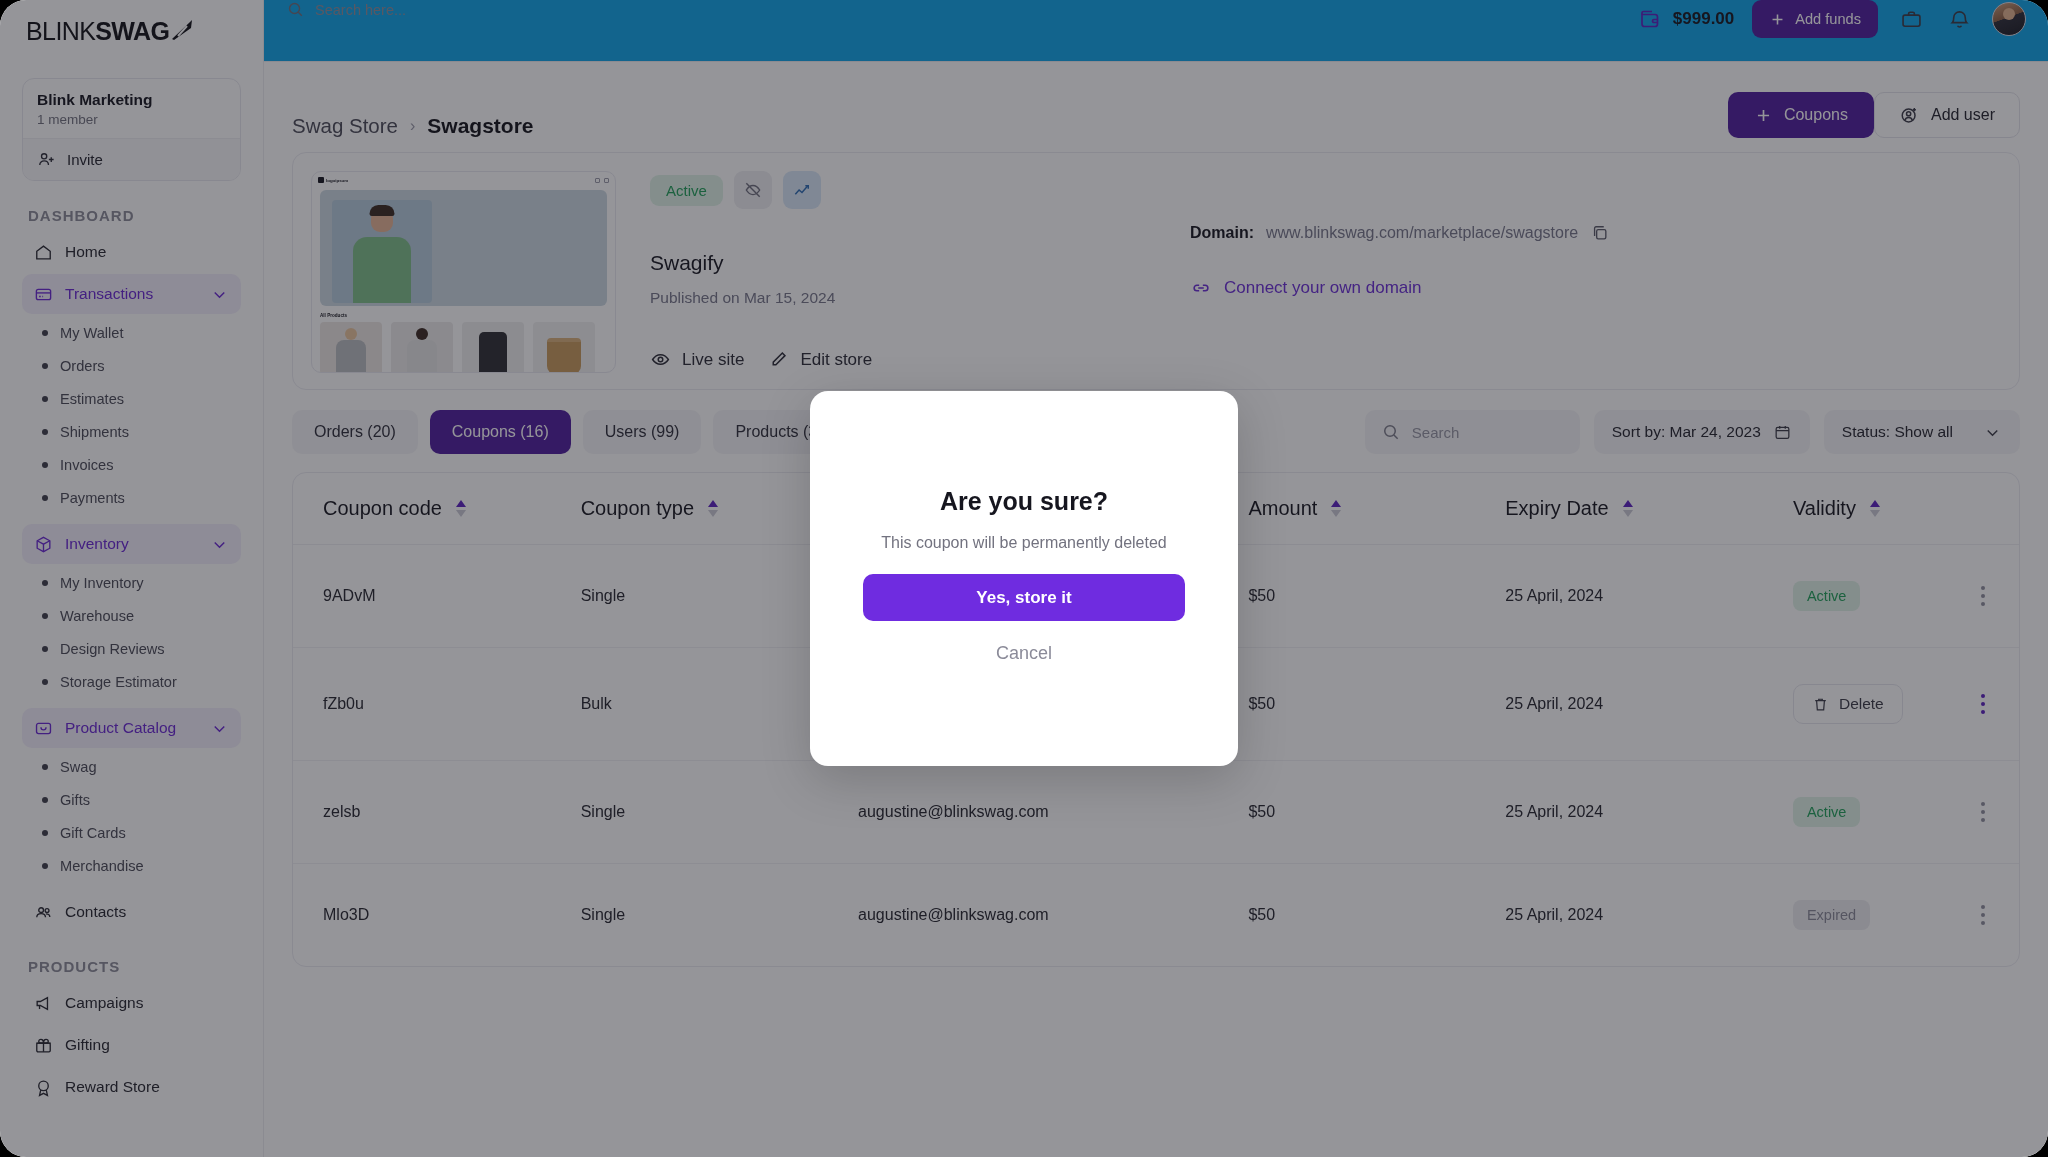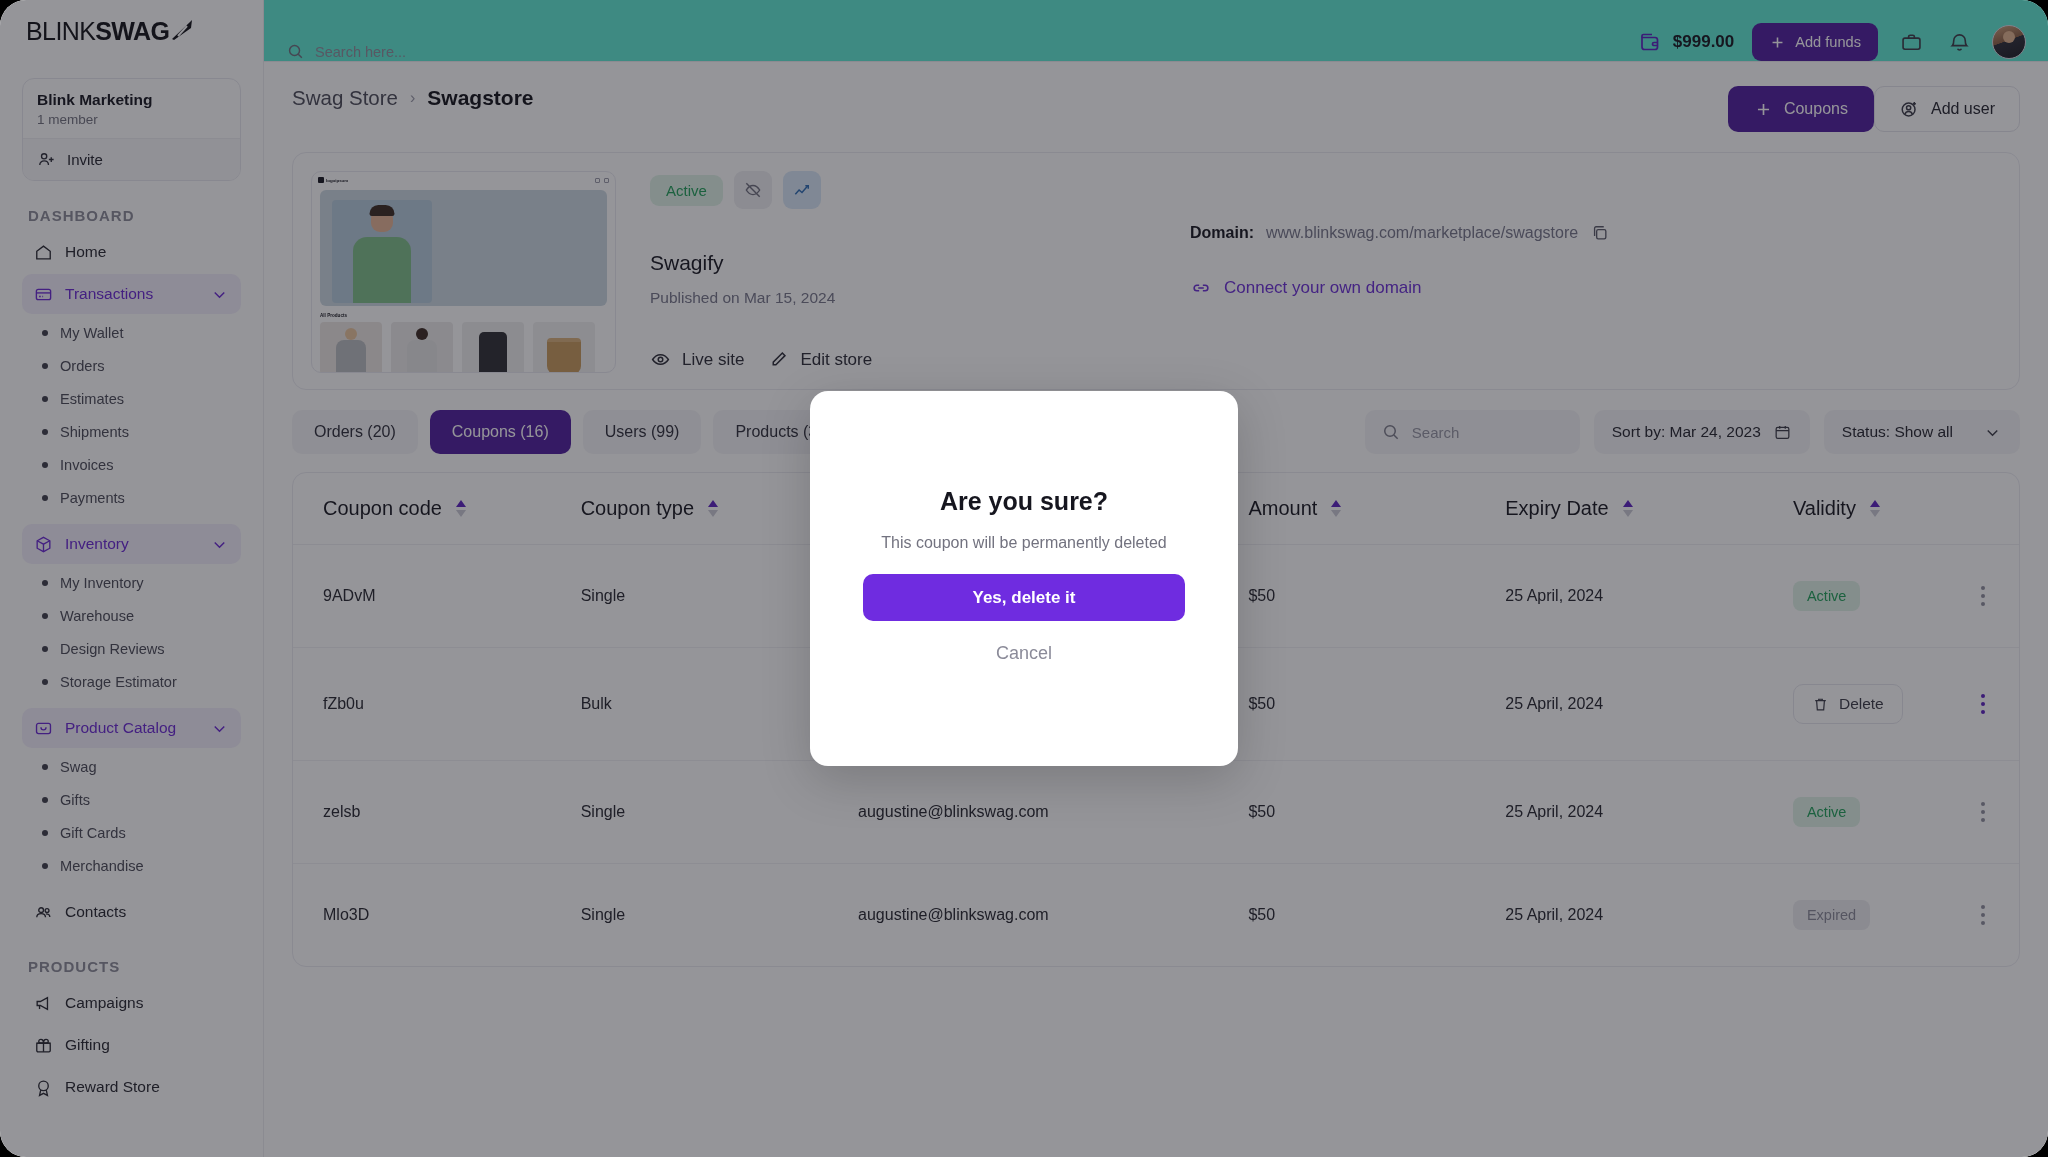--- a/index.html
+++ b/index.html
@@ -76,23 +76,23 @@
     height: 33px; padding: 0 12px 0 20px;
     font-size: 14.6px; color: #4a4a57;
     cursor: pointer;
   }
   .dot { width: 6px; height: 6px; border-radius: 50%; background: #3e3e4a; flex: none; }
   .ico { width: 19px; height: 19px; flex: none; display:block; }
 
   
   #topbar {
     position: absolute; left: 264px; top: 0; right: 0; height: 62px;
-    background: #5eead4;
+    background: #0ea5e9;
     border-bottom: 1px solid #ececf1;
-    display: flex; align-items: flex-end;
+    display: flex; align-items: flex-start;
     padding: 0 22px 0 22px;
   }
   .search-wrap { display: flex; align-items: center; gap: 10px; }
   .search-input {
     border: none; outline: none; background: transparent;
     font-size: 14.5px; color: #2a2a35; width: 320px;
     font-family: "Liberation Sans", sans-serif;
   }
   .search-input::placeholder { color: #8e8e9c; }
   .topbar-right { margin-left: auto; display: flex; align-items: center; gap: 18px; }
@@ -113,21 +113,21 @@
   .avatar::after {
     content:""; position:absolute; left:50%; top:5px; transform:translateX(-50%);
     width:12px; height:12px; border-radius:50%; background:#e2b48e;
   }
 
   
   #page {
     position: absolute; left: 264px; top: 62px; right: 0; bottom: 0;
     background: #fff; padding: 24px 28px 0 28px; overflow: hidden;
   }
-  .page-head { display: flex; align-items: flex-start; height: 52px; }
+  .page-head { display: flex; align-items: flex-end; height: 52px; }
   .crumb { font-size: 20.5px; color: #4b4b58; cursor: pointer; }
   .crumb-sep { margin: 0 12px; color: #9a9aa8; font-size: 16px; }
   .crumb-current { font-size: 21px; font-weight: 700; color: #121219; }
   .head-actions { margin-left: auto; display: flex; }
   .btn-coupons {
     background: #4f1d9e; color: #fff; border: none; border-radius: 10px;
     height: 46px; padding: 0 26px; font-size: 16px;
     display: flex; align-items: center; gap: 11px; cursor: pointer;
     font-family: "Liberation Sans", sans-serif;
   }
@@ -800,17 +800,17 @@
           </tr>
         </tbody>
       </table>
     </div>
   </main>
 
   <div id="overlay"></div>
   <div id="modal">
     <div class="modal-title">Are you sure?</div>
     <div class="modal-sub">This coupon will be permanently deleted</div>
-    <button class="modal-confirm">Yes, delete it</button>
+    <button class="modal-confirm">Yes, store it</button>
     <button class="modal-cancel">Cancel</button>
   </div>
 
 </div>
 
 </body></html>

